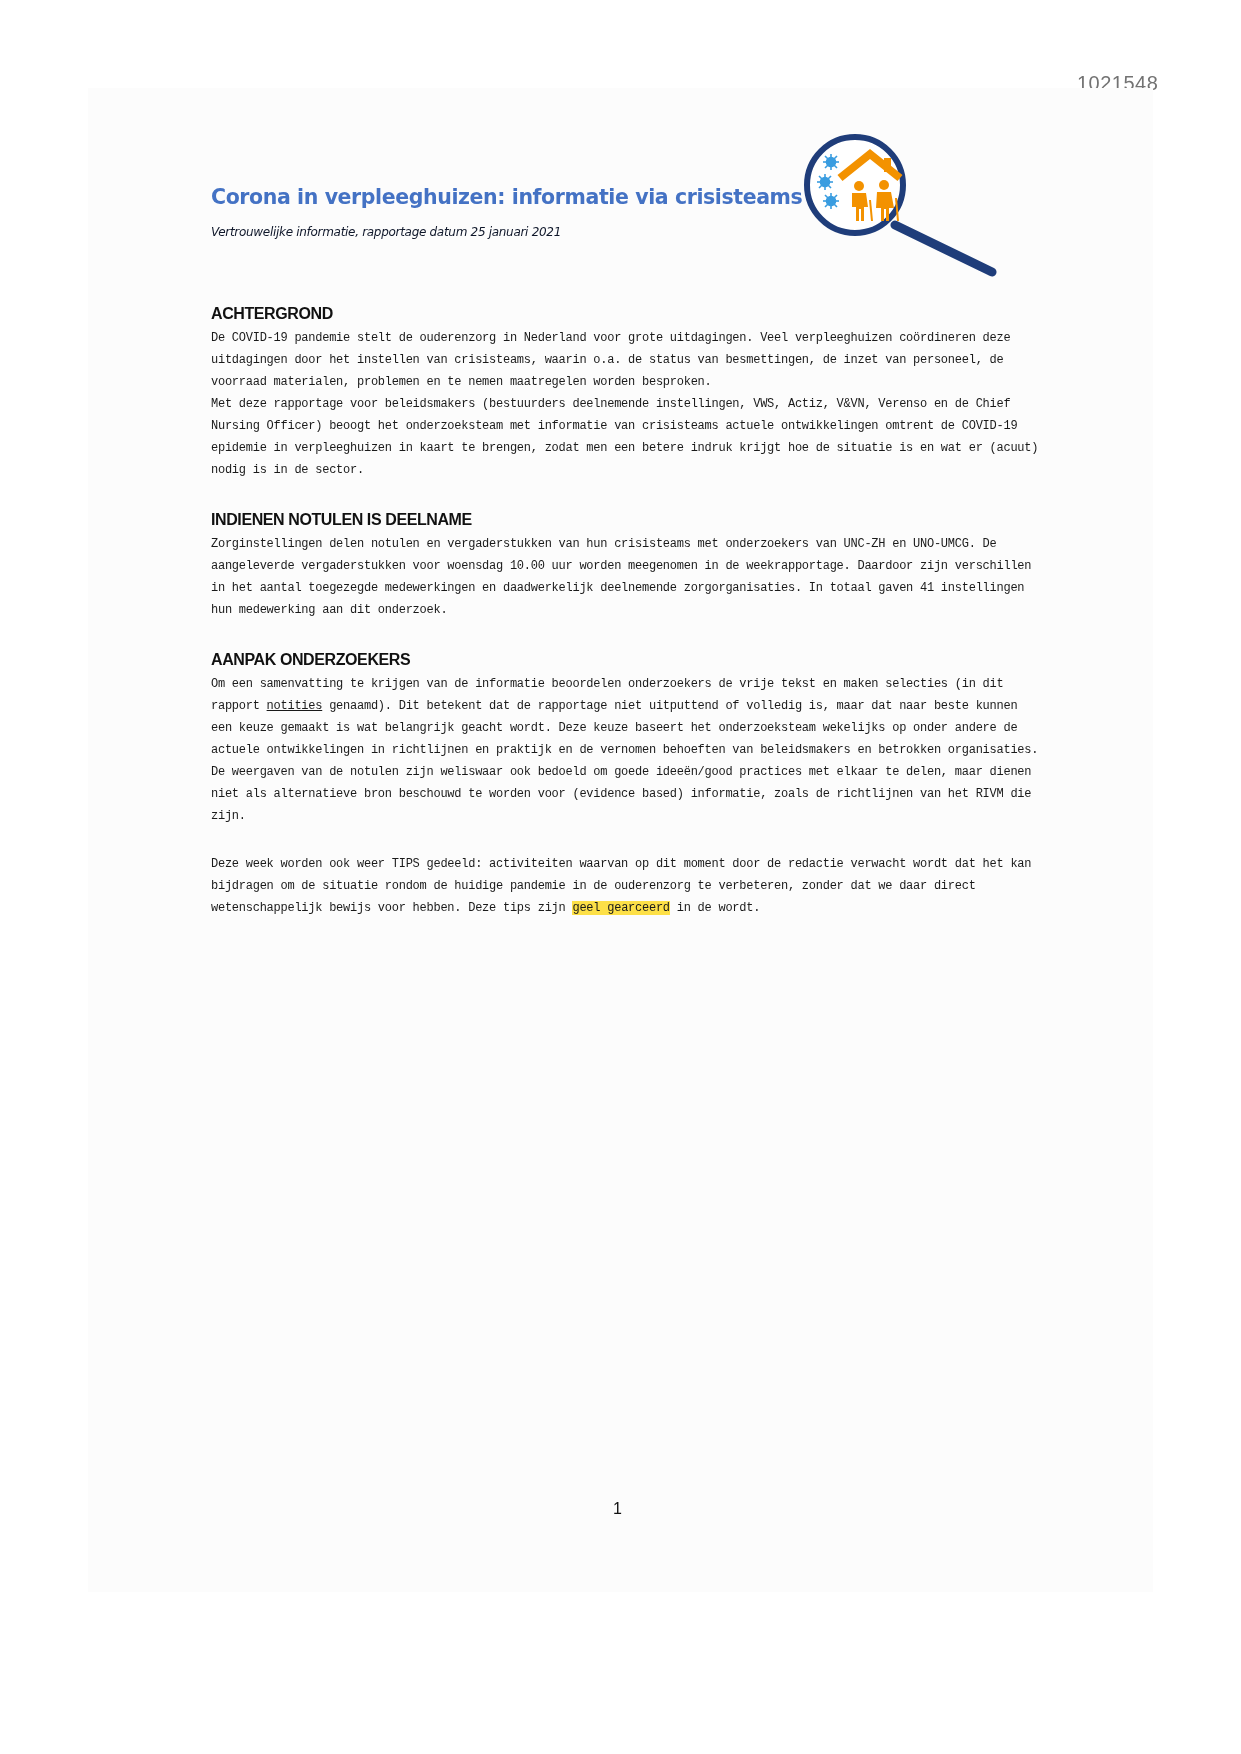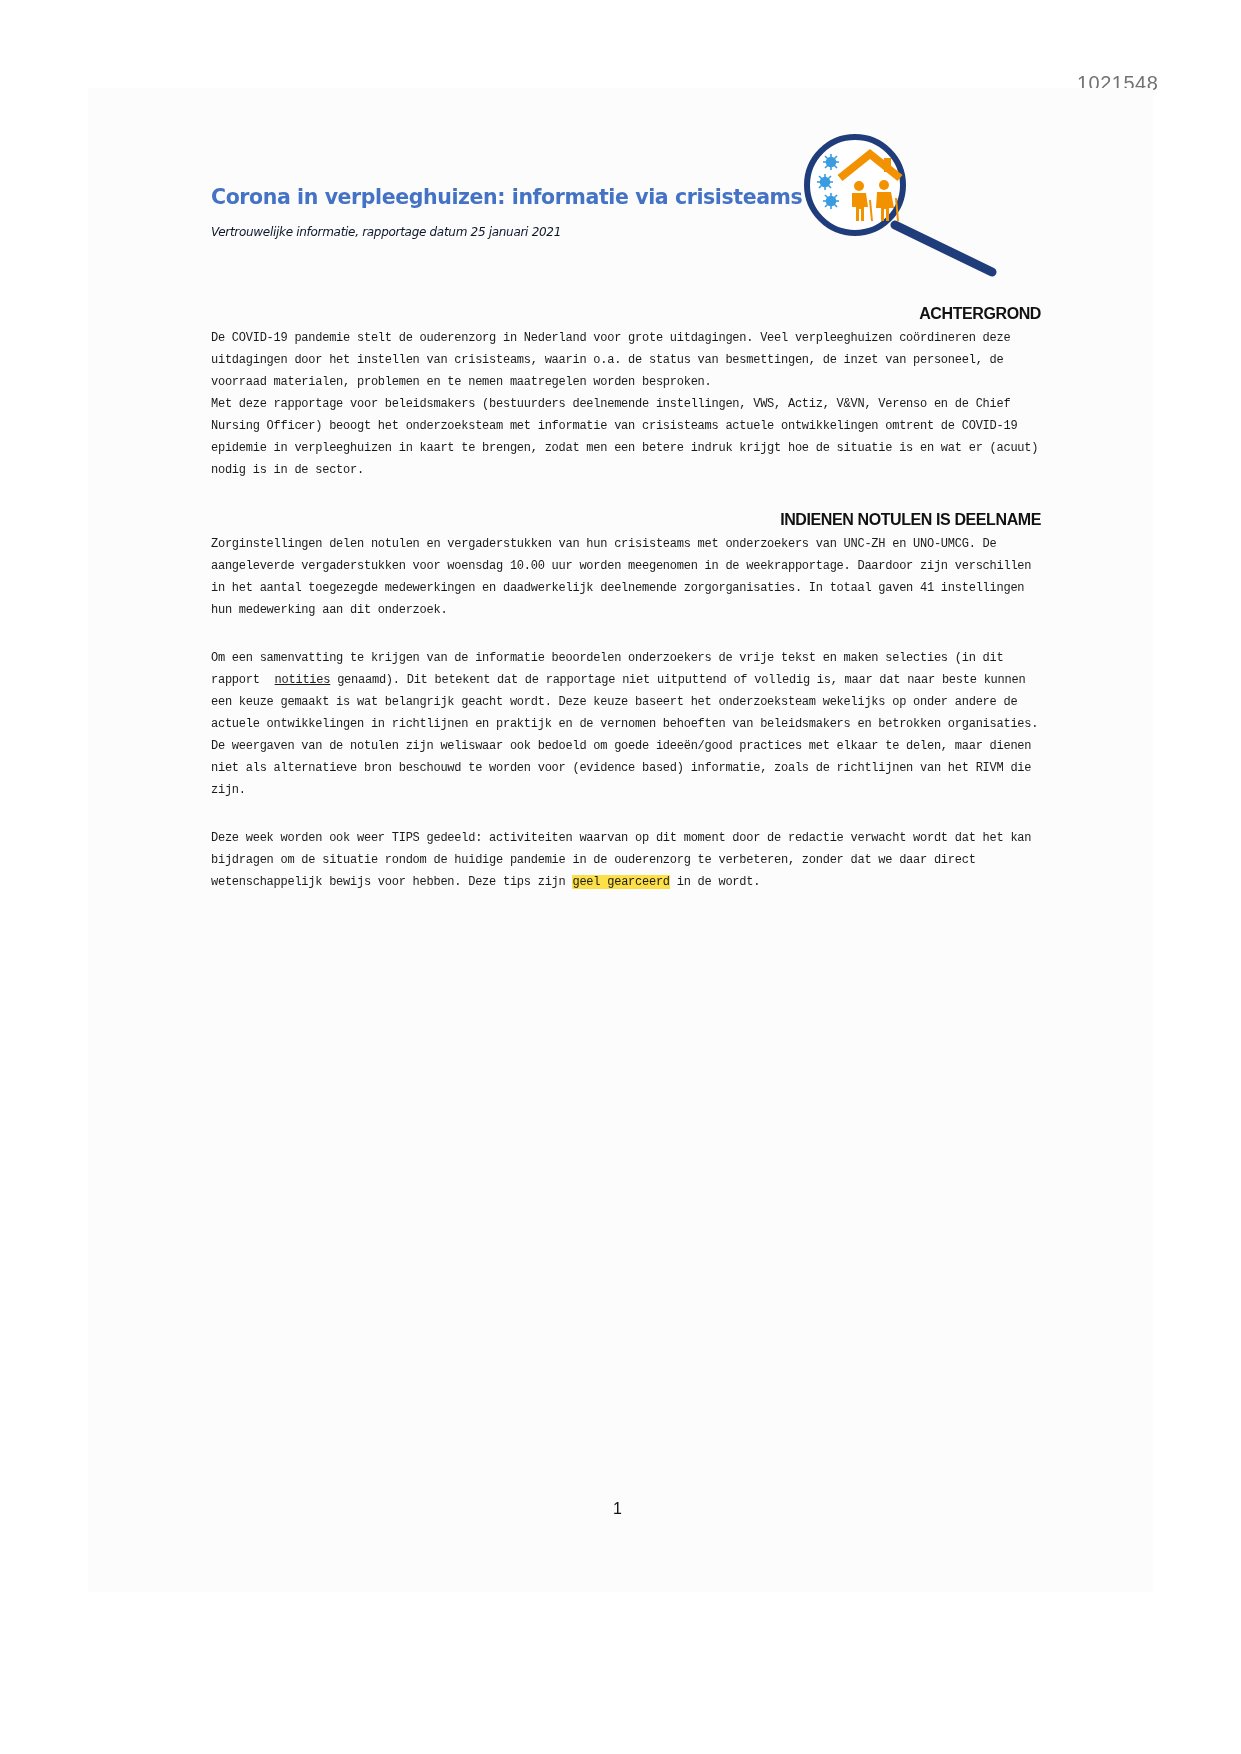--- a/index.html
+++ b/index.html
@@ -4,23 +4,23 @@
 <style>
   html, body { margin: 0; padding: 0; background: #ffffff; }
   body { width: 1241px; height: 1754px; position: relative; overflow: hidden; font-family: "Liberation Sans", sans-serif; color: #111; }
   .doc-id { position: absolute; left: 1077px; top: 72px; font-family: "Liberation Sans", sans-serif; font-size: 20px; color: #737373; letter-spacing: 0.5px; }
   .page { position: absolute; left: 88px; top: 88px; width: 1065px; height: 1504px; background: #fcfcfc; }
   .title { position: absolute; left: 211px; top: 185px; font-family: "DejaVu Sans", sans-serif; font-weight: bold; font-size: 20.5px; color: #4472c4; letter-spacing: -0.4px; white-space: nowrap; }
   .subtitle { position: absolute; left: 211px; top: 225px; font-family: "DejaVu Sans", sans-serif; font-style: italic; font-size: 12px; color: #0f172a; letter-spacing: -0.3px; white-space: nowrap; }
   .logo { position: absolute; left: 800px; top: 130px; width: 210px; height: 150px; }
   .content { position: absolute; left: 211px; top: 301px; width: 830px; }
   .section { margin: 0 0 26px 0; }
-  .section h2 { margin: 0; font-family: "Liberation Sans", sans-serif; font-weight: bold; font-size: 16px; line-height: 26px; letter-spacing: -0.4px; color: #111; text-align: right; }
+  .section h2 { margin: 0; font-family: "Liberation Sans", sans-serif; font-weight: bold; font-size: 16px; line-height: 26px; letter-spacing: -0.4px; color: #111; }
   .section p { margin: 0; font-family: Liberation Mono, monospace; font-size: 12px; line-height: 22px; letter-spacing: -0.25px; color: #1a1a1a; }
-  .u { text-decoration: underline; margin-left: 8px; }
+  .u { text-decoration: underline; }
   .hl { background: #fde047; }
   .page-number { position: absolute; left: 613px; top: 1500px; font-size: 16px; color: #111; }
 </style>
 </head>
 <body>
 
 <div class="doc-id">1021548</div>
 
 <div class="page"></div>
 
@@ -79,20 +79,21 @@
     <p>De COVID-19 pandemie stelt de ouderenzorg in Nederland voor grote uitdagingen. Veel verpleeghuizen coördineren deze uitdagingen door het instellen van crisisteams, waarin o.a. de status van besmettingen, de inzet van personeel, de voorraad materialen, problemen en te nemen maatregelen worden besproken.</p>
     <p>Met deze rapportage voor beleidsmakers (bestuurders deelnemende instellingen, VWS, Actiz, V&amp;VN, Verenso en de Chief Nursing Officer) beoogt het onderzoeksteam met informatie van crisisteams actuele ontwikkelingen omtrent de COVID-19 epidemie in verpleeghuizen in kaart te brengen, zodat men een betere indruk krijgt hoe de situatie is en wat er (acuut) nodig is in de sector.</p>
   </div>
 
   <div class="section">
     <h2>INDIENEN NOTULEN IS DEELNAME</h2>
     <p>Zorginstellingen delen notulen en vergaderstukken van hun crisisteams met onderzoekers van UNC-ZH en UNO-UMCG. De aangeleverde vergaderstukken voor woensdag 10.00 uur worden meegenomen in de weekrapportage. Daardoor zijn  verschillen in het aantal toegezegde medewerkingen en daadwerkelijk deelnemende zorgorganisaties. In totaal gaven 41 instellingen hun medewerking aan dit onderzoek.</p>
   </div>
 
   <div class="section">
+    <h2>AANPAK ONDERZOEKERS</h2>
     <p><span>Om een samenvatting te krijgen van de informatie beoordelen onderzoekers de vrije tekst en maken selecties (in dit rapport </span><span class="u">notities</span><span> genaamd). Dit betekent dat de rapportage niet uitputtend of volledig is, maar dat naar beste kunnen een keuze gemaakt is wat belangrijk geacht wordt. Deze keuze baseert het onderzoeksteam wekelijks op onder andere de actuele ontwikkelingen in richtlijnen en praktijk en de vernomen behoeften van beleidsmakers en betrokken organisaties. De weergaven van de notulen zijn weliswaar ook bedoeld om goede ideeën/good practices met elkaar te delen, maar dienen niet als alternatieve bron beschouwd te worden voor (evidence based) informatie, zoals de richtlijnen van het RIVM die zijn.</span></p>
   </div>
 
   <div class="section">
     <p><span>Deze week worden ook weer TIPS gedeeld: activiteiten waarvan op dit moment door de redactie verwacht wordt dat het kan bijdragen om de situatie rondom de huidige pandemie in de ouderenzorg te verbeteren, zonder dat we daar direct wetenschappelijk bewijs voor hebben. Deze tips zijn </span><span class="hl">geel gearceerd</span><span> in de wordt.</span></p>
   </div>
 
 </div>
 
 <div class="page-number">1</div>

